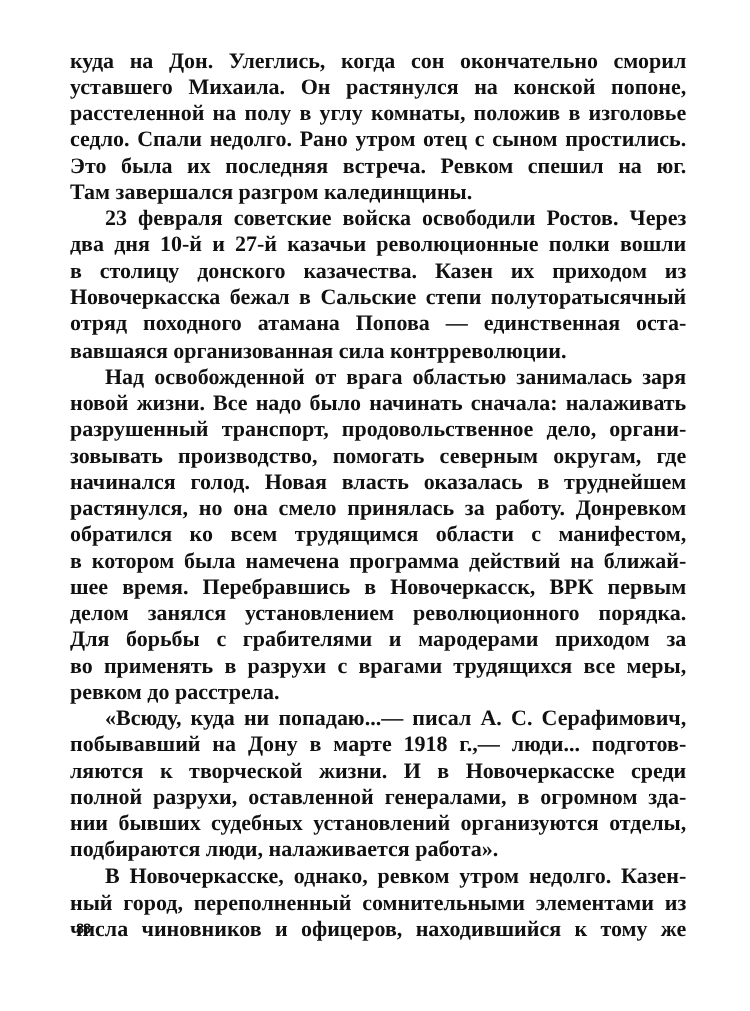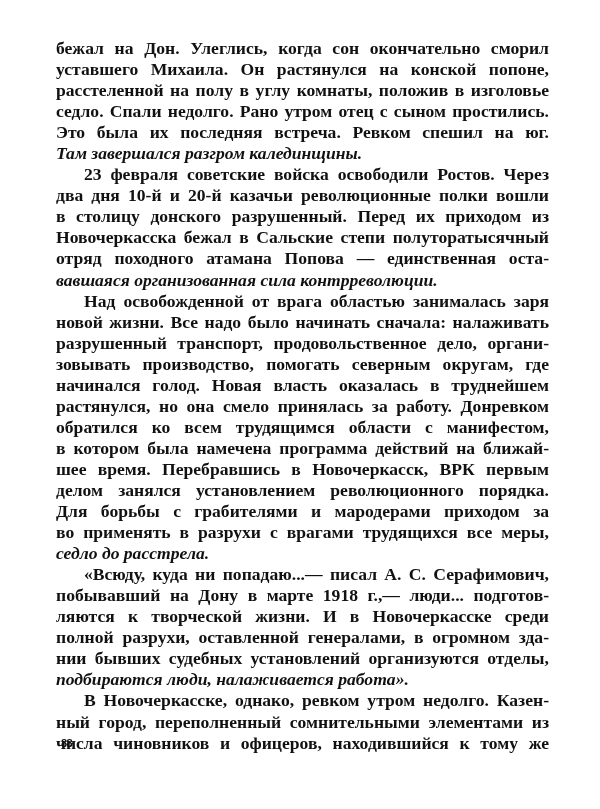--- a/index.html
+++ b/index.html
@@ -15,70 +15,70 @@
     line-height: 21.05px;
     color: #111111;
   }
   .line {
     display: block;
     white-space: nowrap;
     text-align: justify;
     text-align-last: justify;
     height: 21.05px;
   }
-  .line.last { text-align-last: left; font-style: italic; }
+  .line.last { text-align-last: left; }
   .line.indent { padding-left: 28px; font-family: Liberation Serif, serif; }
   .page-number {
     position: absolute;
     left: 61px;
     top: 737px;
     font-family: "Liberation Sans", sans-serif;
     font-weight: bold;
     font-size: 11px;
     color: #111111;
     letter-spacing: -0.5px;
   }
 </style>
 </head>
 <body>
 
 <div class="page-text">
 
   <div>
-    <span class="line">бежал на Дон. Улеглись, когда сон окончательно сморил</span>
+    <span class="line">куда на Дон. Улеглись, когда сон окончательно сморил</span>
     <span class="line">уставшего Михаила. Он растянулся на конской попоне,</span>
     <span class="line">расстеленной на полу в углу комнаты, положив в изголовье</span>
     <span class="line">седло. Спали недолго. Рано утром отец с сыном простились.</span>
     <span class="line">Это была их последняя встреча. Ревком спешил на юг.</span>
     <span class="line last">Там завершался разгром калединщины.</span>
   </div>
 
   <div>
     <span class="line indent">23 февраля советские войска освободили Ростов. Через</span>
-    <span class="line">два дня 10-й и 20-й казачьи революционные полки вошли</span>
-    <span class="line">в столицу донского разрушенный. Перед их приходом из</span>
+    <span class="line">два дня 10-й и 27-й казачьи революционные полки вошли</span>
+    <span class="line">в столицу донского казачества. Казен их приходом из</span>
     <span class="line">Новочеркасска бежал в Сальские степи полутоpатысячный</span>
     <span class="line">отряд походного атамана Попова — единственная оста-</span>
     <span class="line last">вавшаяся организованная сила контрреволюции.</span>
   </div>
 
   <div>
     <span class="line indent">Над освобожденной от врага областью занималась заря</span>
     <span class="line">новой жизни. Все надо было начинать сначала: налаживать</span>
     <span class="line">разрушенный транспорт, продовольственное дело, органи-</span>
     <span class="line">зовывать производство, помогать северным округам, где</span>
     <span class="line">начинался голод. Новая власть оказалась в труднейшем</span>
     <span class="line">растянулся, но она смело принялась за работу. Донревком</span>
     <span class="line">обратился ко всем трудящимся области с манифестом,</span>
     <span class="line">в котором была намечена программа действий на ближай-</span>
     <span class="line">шее время. Перебравшись в Новочеркасск, ВРК первым</span>
     <span class="line">делом занялся установлением революционного порядка.</span>
     <span class="line">Для борьбы с грабителями и мародерами приходом за</span>
     <span class="line">во применять в разрухи с врагами трудящихся все меры,</span>
-    <span class="line last">седло до расстрела.</span>
+    <span class="line last">ревком до расстрела.</span>
   </div>
 
   <div>
     <span class="line indent">«Всюду, куда ни попадаю...— писал А. С. Серафимович,</span>
     <span class="line">побывавший на Дону в марте 1918 г.,— люди... подготов-</span>
     <span class="line">ляются к творческой жизни. И в Новочеркасске среди</span>
     <span class="line">полной разрухи, оставленной генералами, в огромном зда-</span>
     <span class="line">нии бывших судебных установлений организуются отделы,</span>
     <span class="line last">подбираются люди, налаживается работа».</span>
   </div>

